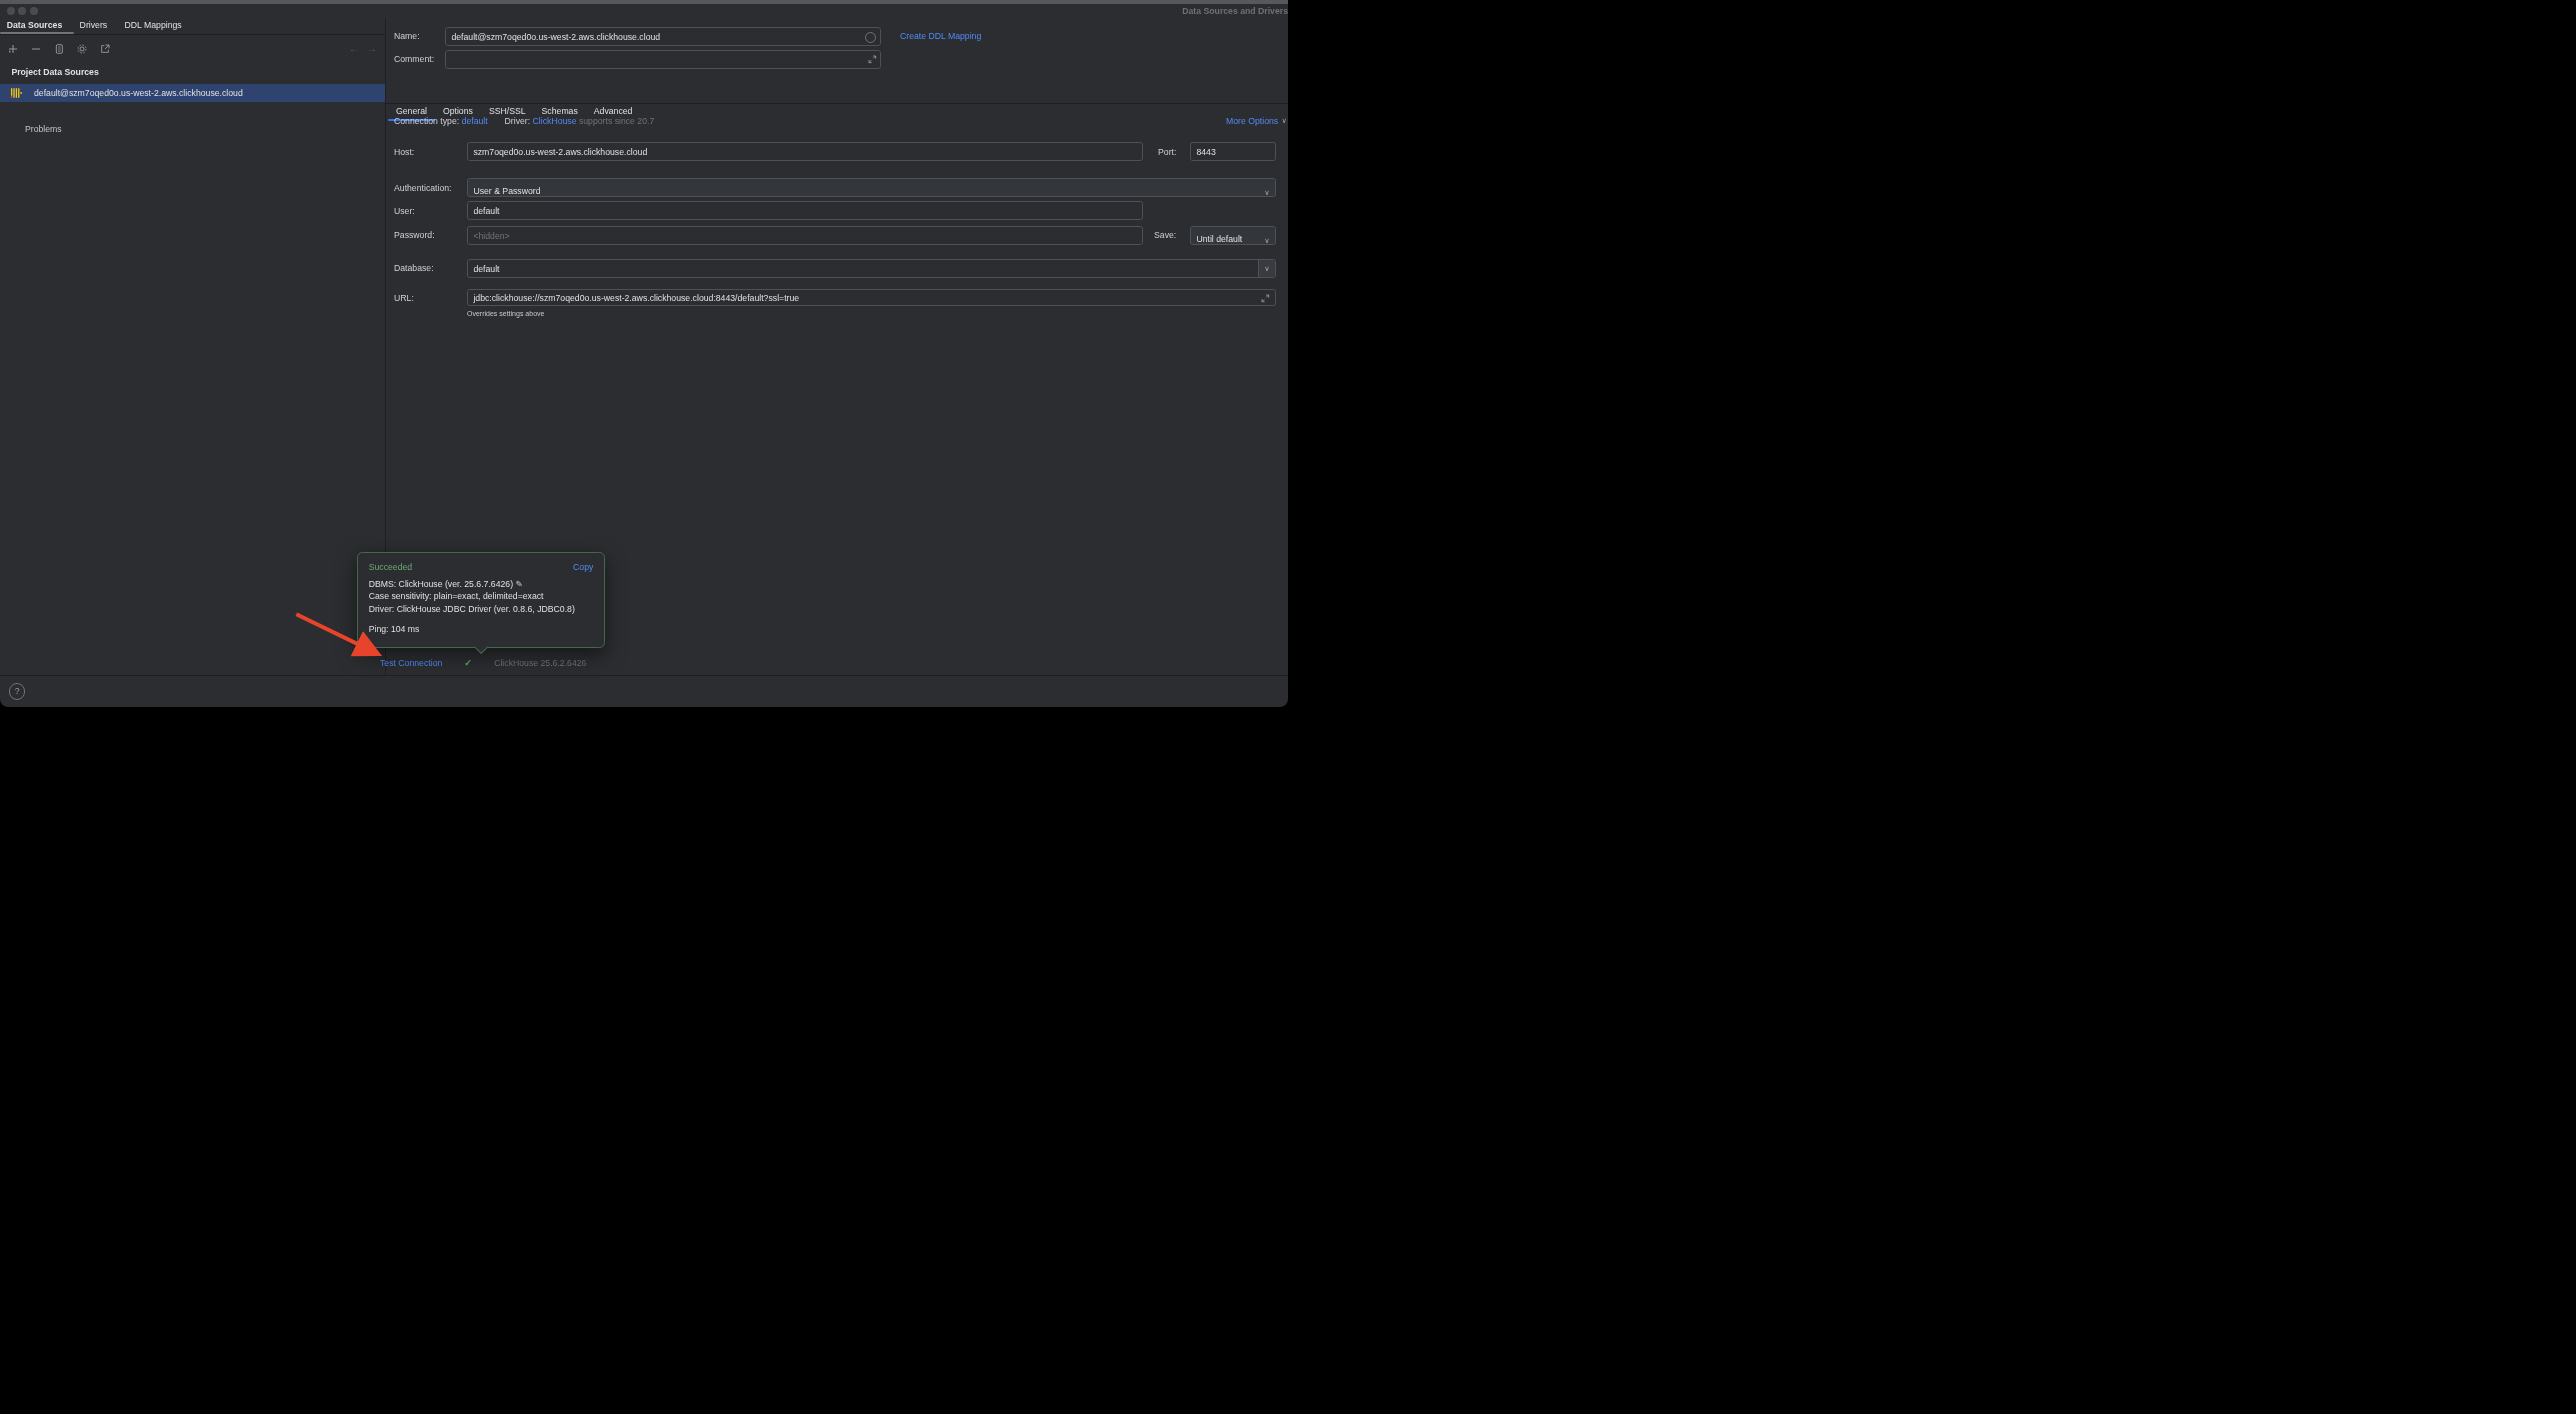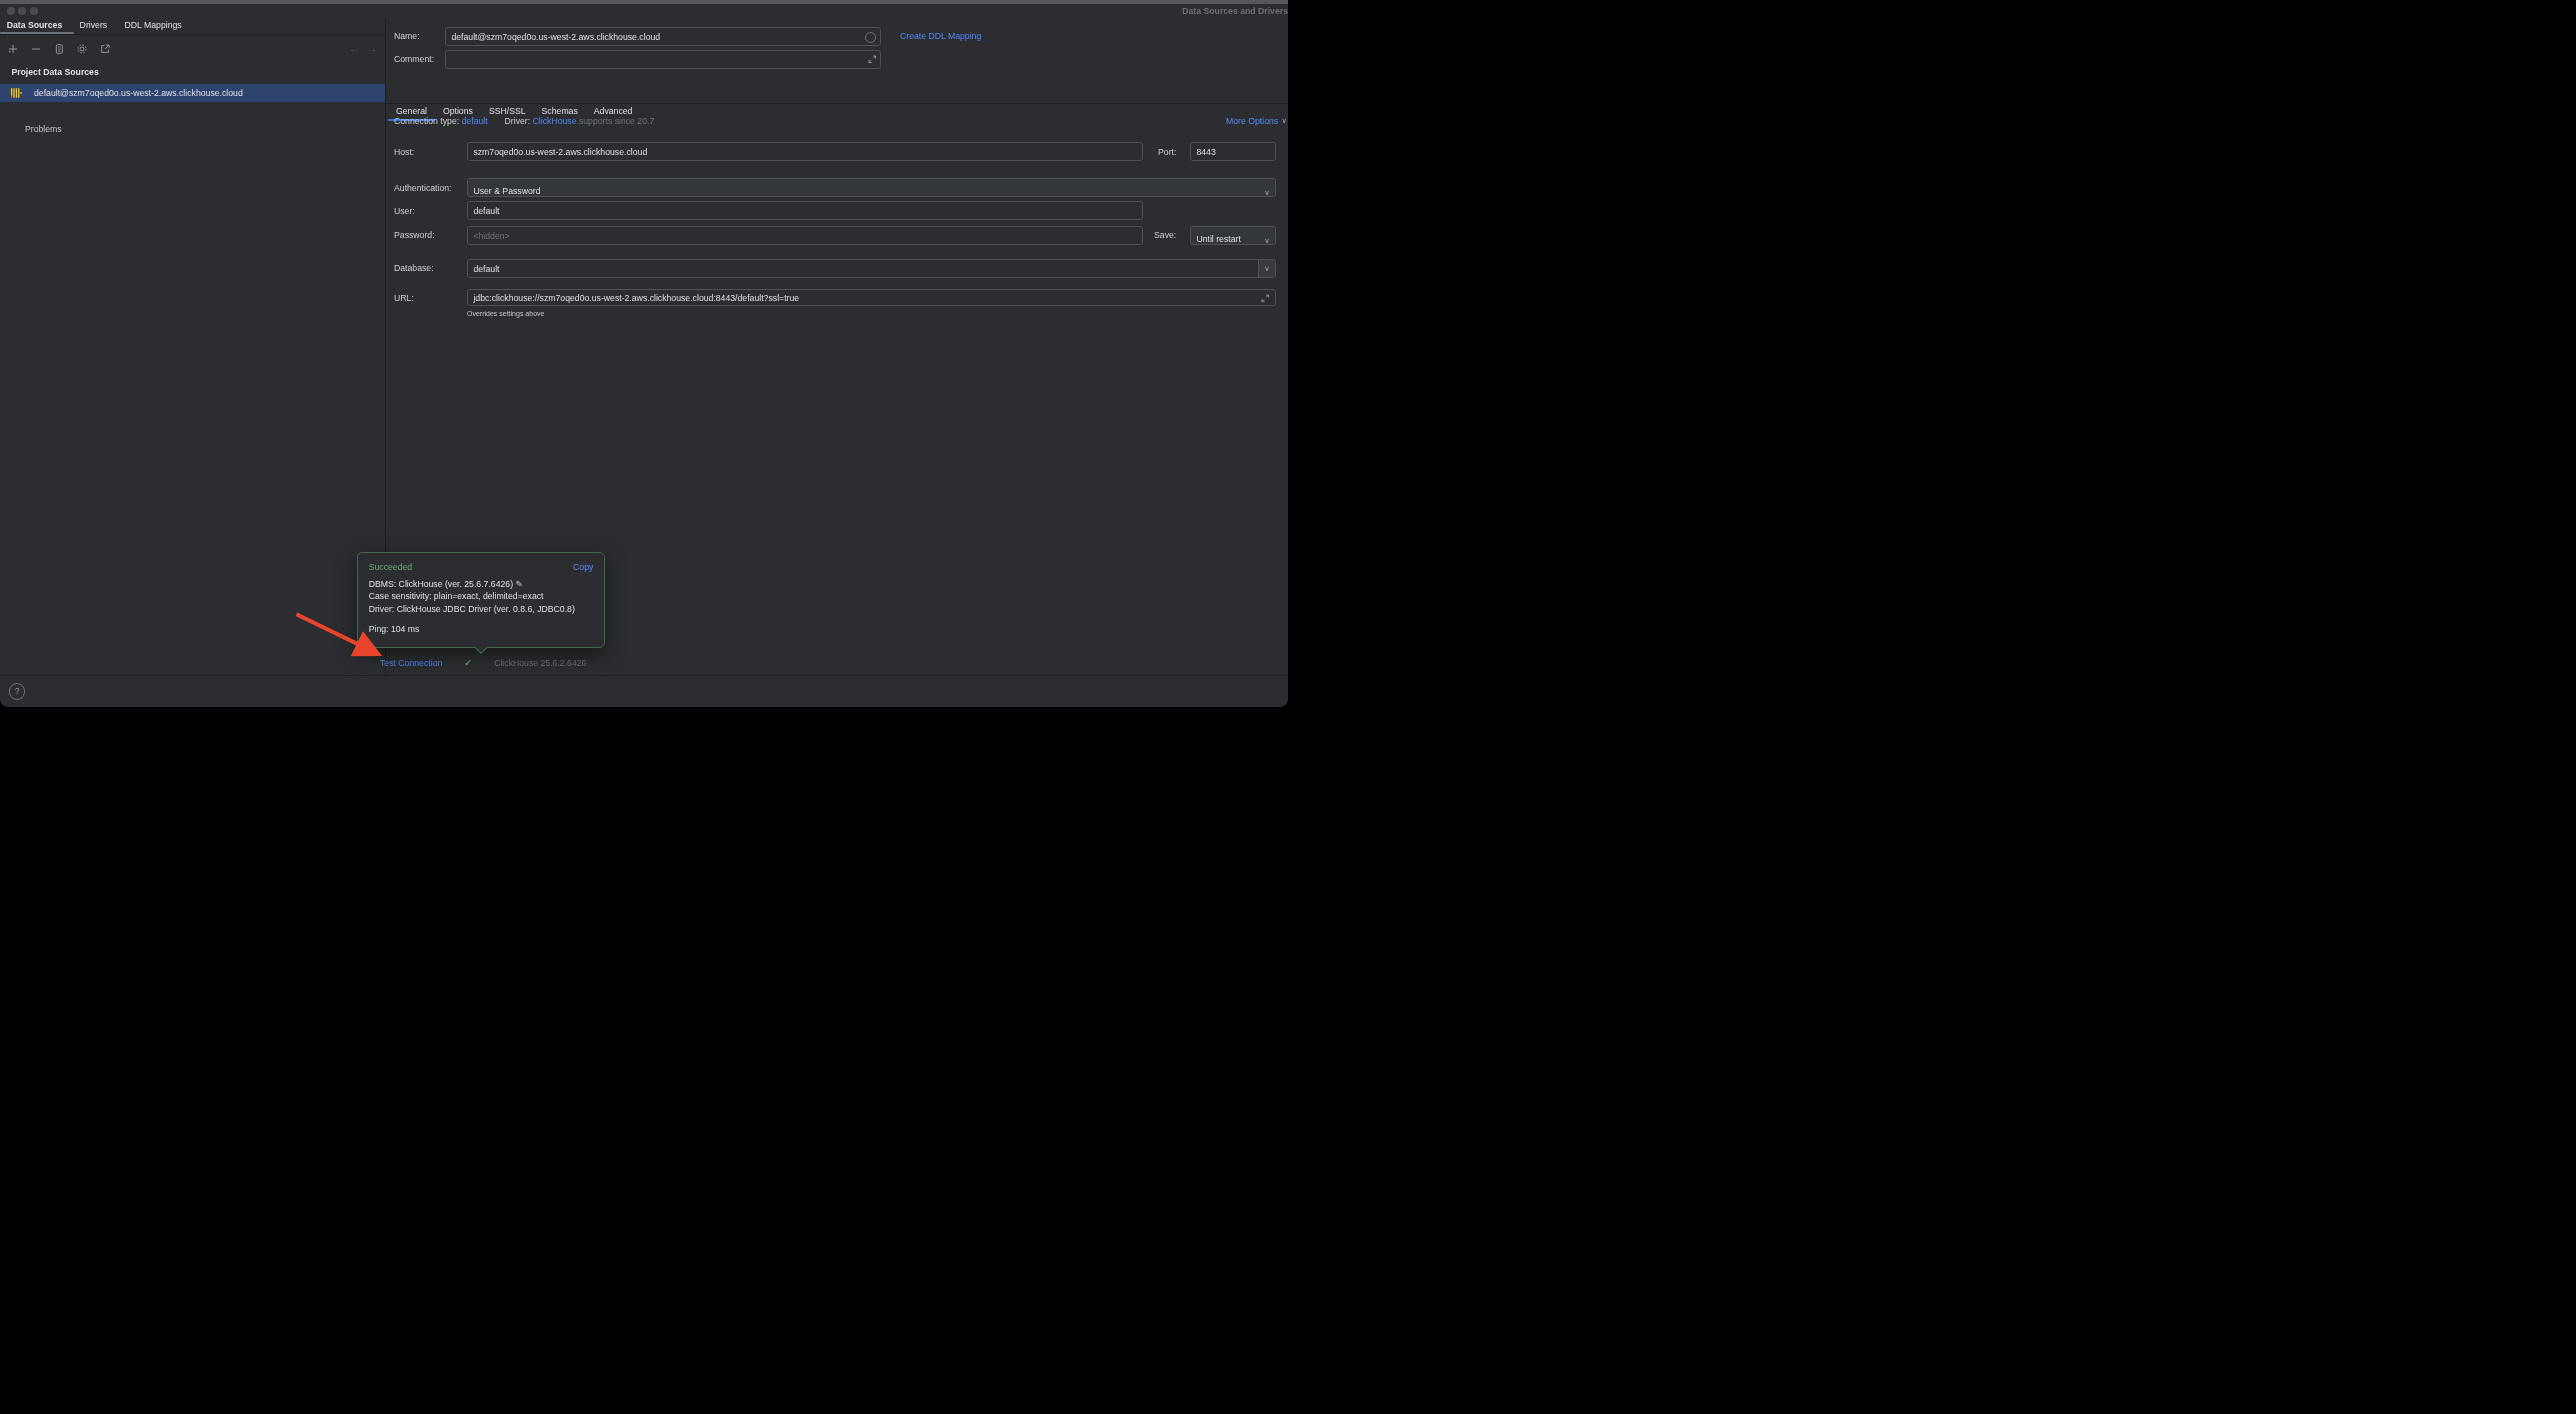--- a/index.html
+++ b/index.html
@@ -191,21 +191,21 @@
     <span class="chev">∨</span>
   </div>
 
   <div class="flabel" style="left:394px;top:206px">User:</div>
   <input class="tinput" style="left: 467px; top: 201px; width: 676px; height: 19px;" value="default">
 
   <div class="flabel" style="left:394px;top:230px">Password:</div>
   <input class="tinput" style="left: 467px; top: 226px; width: 676px; height: 19px;" placeholder="&lt;hidden&gt;">
   <div class="flabel" style="left:1154px;top:230px">Save:</div>
   <div class="combo" style="left:1190px;top:226px;width:86px;height:19px">
-    <span>Until restart</span>
+    <span>Until default</span>
     <span class="chev">∨</span>
   </div>
 
   <div class="flabel" style="left:394px;top:263px">Database:</div>
   <div class="tinput" style="left:467px;top:259px;width:809px;height:19px;display:flex;align-items:center;padding-right:0">
     <span style="flex:1">default</span>
     <span style="width:16px;height:17.5px;background:#393b40;border-left:0.7px solid #4e5157;border-radius:0 2px 2px 0;display:flex;align-items:center;justify-content:center">
       <span class="chev">∨</span>
     </span>
   </div>

